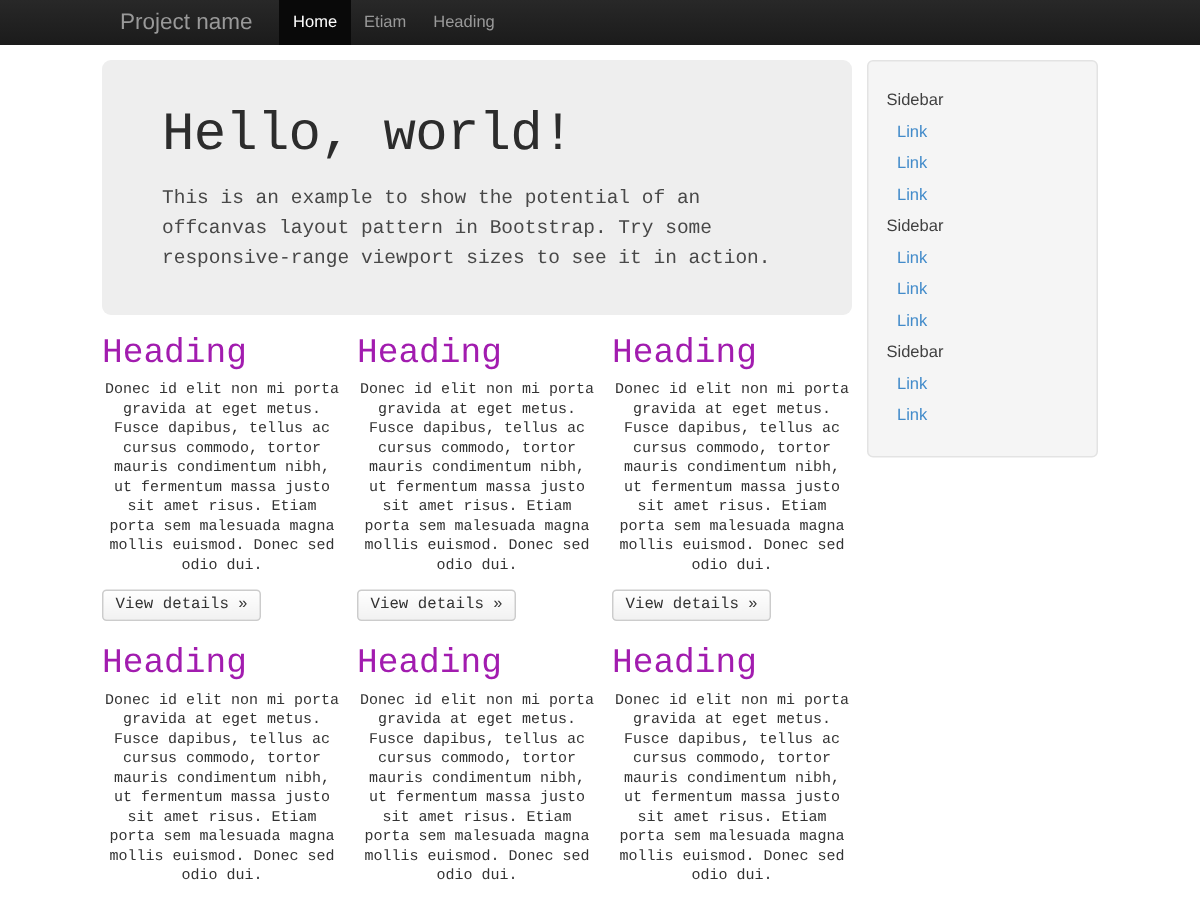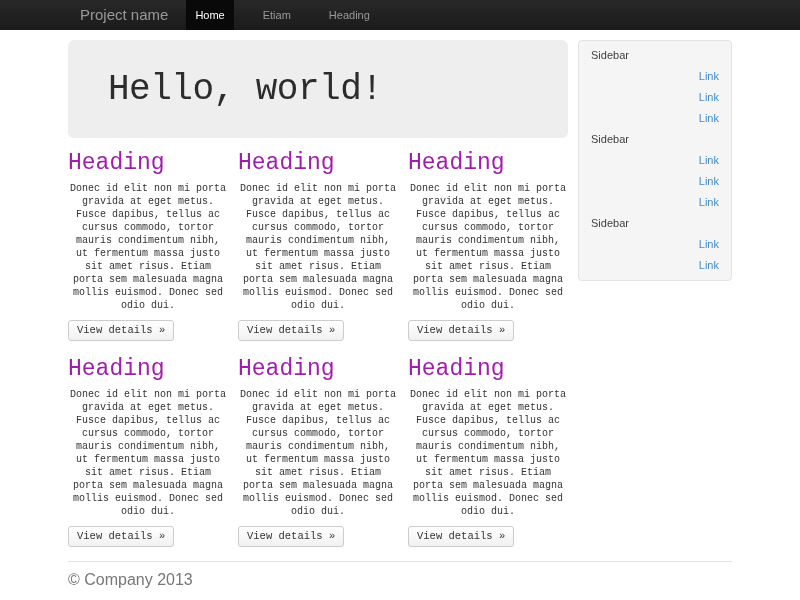--- a/index.html
+++ b/index.html
@@ -10,21 +10,21 @@
     font-family:"Liberation Sans", sans-serif;
   }
 
   
   .navbar { height:30px; background:linear-gradient(#282828,#1b1b1b); }
   .navbar-inner { width:664px; height:100%; margin:0 auto; display:flex; align-items:stretch; }
   .brand {
     color:#999; font-size:15px; line-height:30px;
     padding:0 18px 0 12px; text-decoration:none; white-space:nowrap;
   }
-  .nav { display:flex; list-style:none; margin:0; padding:0;gap:20px; }
+  .nav { display:flex; list-style:none; margin:0; padding:0; }
   .nav li { display:block; }
   .nav a {
     display:block; line-height:30px; padding:0 9px;
     font-size:11px; color:#999; text-decoration:none;
   }
   .nav li.active a { color:#fff; background:#090909; }
 
   
   .container { width:664px; margin:0 auto; }
   .content-row { display:flex; gap:10px; margin-top:10px; align-items:flex-start; }
@@ -43,26 +43,26 @@
   .card p { margin:0 0 8px; font-size:10px; line-height:13px; color:#333;text-align:center; }
   .btn {
     display:inline-block; padding:3px 8px; font-size:10.5px; line-height:13px;
     color:#333; background:linear-gradient(#ffffff,#f1f1f1);
     border:1px solid #cccccc; border-radius:3px; text-decoration:none; cursor:pointer;
   }
 
   
   .sidebar {
     flex:1; background:#f5f5f5; border:1px solid #e3e3e3;
-    border-radius:4px; padding:4px 0; align-self:flex-start;
+    border-radius:4px; padding:16px 0; align-self:flex-start;
   }
   .group-header { padding:4px 12px; font-size:11px; line-height:13px; color:#404040; }
   .side-link {
     display:block; padding:4px 12px 4px 19px;
-    font-size:11px; line-height:13px; color:#428bca; text-decoration:none;text-align:right;
+    font-size:11px; line-height:13px; color:#428bca; text-decoration:none;
   }
 
   
   .footer { margin-top:14px; border-top:1px solid #e5e5e5; padding:9px 0 20px; }
   .footer p { margin:0; font-size:16px; color:#777; }
 </style>
 </head>
 <body>
 
 <nav class="navbar">
@@ -82,20 +82,21 @@
   </div>
 </nav>
 
 <div class="container">
   <div class="content-row">
 
     <div class="main-col">
 
       <div class="jumbotron">
         <h1>Hello, world!</h1>
+        <p>This is an example to show the potential of an offcanvas layout pattern in Bootstrap. Try some responsive-range viewport sizes to see it in action.</p>
       </div>
 
       <div class="cards-row">
         <div class="card">
           <h2>Heading</h2>
           <p>Donec id elit non mi porta gravida at eget metus. Fusce dapibus, tellus ac cursus commodo, tortor mauris condimentum nibh, ut fermentum massa justo sit amet risus. Etiam porta sem malesuada magna mollis euismod. Donec sed odio dui.</p>
           <a href="#" class="btn">View details »</a>
         </div>
         <div class="card">
           <h2>Heading</h2>

